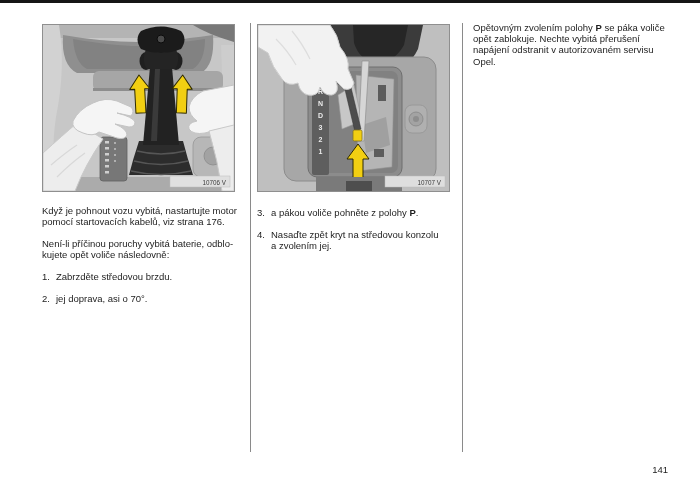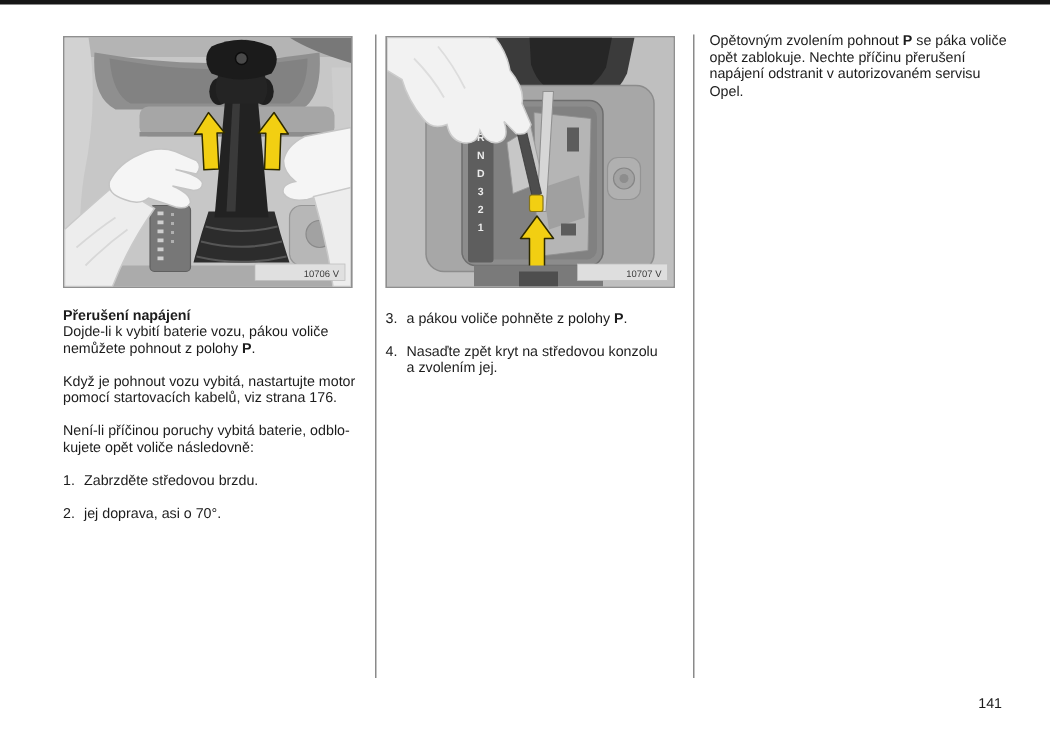--- a/index.html
+++ b/index.html
@@ -149,25 +149,20 @@
       <rect x="88" y="156" width="26" height="10" fill="#4e4e4e"></rect>
       <rect x="127" y="151" width="60" height="11" fill="#dedede" stroke="#bdbdbd" stroke-width="0.5"></rect>
       <text x="183" y="159.5" text-anchor="end" font-size="6.3" fill="#3a3a3a">10707 V</text>
     </svg>
   </div>
 
   <div class="sep" id="sep1"></div>
   <div class="sep" id="sep2"></div>
 
   <div class="col" id="col1">
-    <div class="hgroup">
-      <div class="ln heading">Přerušení napájení</div>
-      <div class="ln">Dojde-li k vybití baterie vozu, pákou voliče</div>
-      <div class="ln"><span>nemůžete pohnout z polohy </span><b>P</b><span>.</span></div>
-    </div>
     <div class="para">
       <div class="ln">Když je pohnout vozu vybitá, nastartujte motor</div>
       <div class="ln">pomocí startovacích kabelů, viz strana 176.</div>
     </div>
     <div class="para">
       <div class="ln">Není-li příčinou poruchy vybitá baterie, odblo-</div>
       <div class="ln">kujete opět voliče následovně:</div>
     </div>
     <div class="li">
       <div class="num">1.</div>
@@ -194,21 +189,21 @@
       <div class="num">4.</div>
       <div>
         <div class="ln">Nasaďte zpět kryt na středovou konzolu</div>
         <div class="ln">a zvolením jej.</div>
       </div>
     </div>
   </div>
 
   <div class="col" id="col3">
     <div class="para">
-      <div class="ln"><span>Opětovným zvolením pohnout </span><b>P</b><span> se páka voliče</span></div>
-      <div class="ln">opět zablokuje. Nechte příčinu přerušení</div>
+      <div class="ln"><span>Opětovným zvolením polohy </span><b>P</b><span> se páka voliče</span></div>
+      <div class="ln">opět zablokuje. Nechte vybitá přerušení</div>
       <div class="ln">napájení odstranit v autorizovaném servisu</div>
       <div class="ln">Opel.</div>
     </div>
   </div>
 
   <div class="pagenum">141</div>
 </div>
 
 </body></html>

